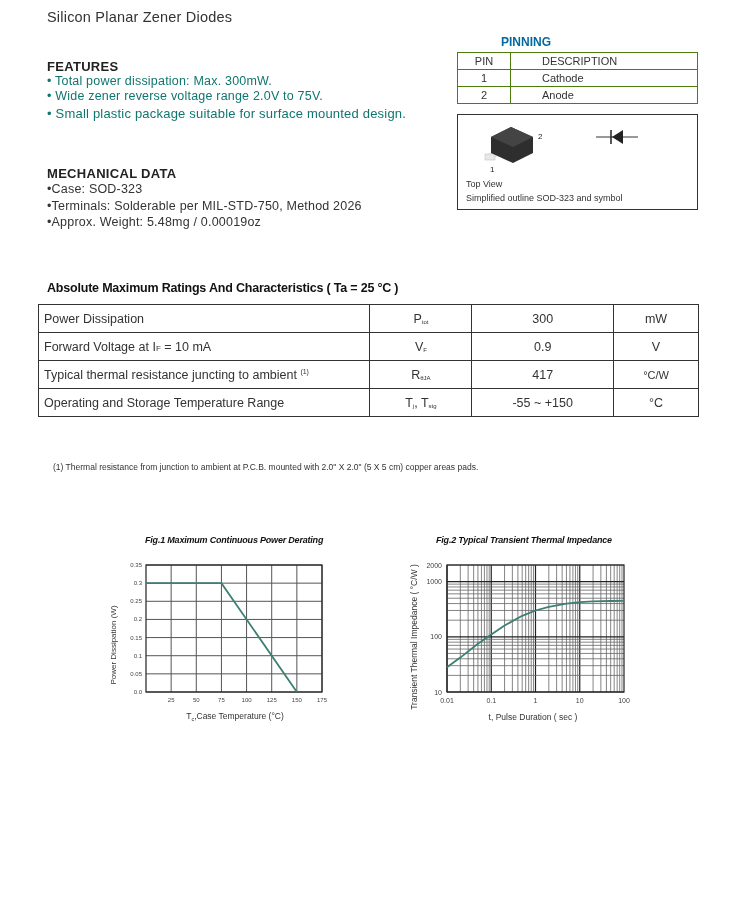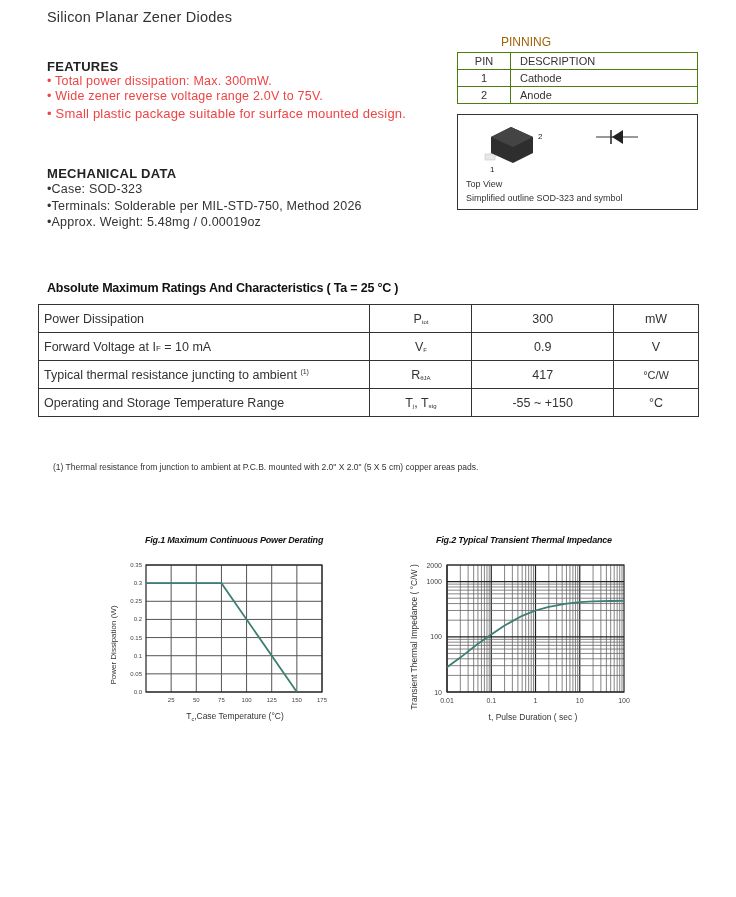--- a/index.html
+++ b/index.html
@@ -3,29 +3,29 @@
 <meta charset="utf-8">
 <style>
   html, body { margin:0; padding:0; background:#ffffff; }
   body { width:736px; height:897px; position:relative; overflow:hidden;
          font-family:"Liberation Sans", sans-serif; color:#222; }
   .abs { position:absolute; }
   .doc-title { left:47px; top:9px; font-size:14.5px; color:#333; letter-spacing:0.2px; }
   .sec-title { font-weight:bold; font-size:13px; color:#222; letter-spacing:0.3px; }
   .feat { left:47px; top:59px; }
   .feat ul, .mech ul { list-style:none; margin:0; padding:0; }
-  .feat li { font-size:12.5px; line-height:15px; color:#ef4444; letter-spacing:0.2px; }
+  .feat li { font-size:12.5px; line-height:15px; color:#0f766e; letter-spacing:0.2px; }
   .feat li:last-child { margin-top:2px; font-size:13px; }
   .mech { left:47px; top:166px; }
   .mech li { font-size:12.5px; line-height:16.5px; color:#333; letter-spacing:0.2px; }
-  .pin-title { left:470px; top:35px; font-weight:normal; font-size:12px; color:#a16207;padding-left:31px; }
+  .pin-title { left:470px; top:35px; font-weight:bold; font-size:12px; color:#0369a1;padding-left:31px; }
   table.pin { position:absolute; left:457px; top:52px; border-collapse:collapse; width:241px; font-size:11px; color:#333; }
   table.pin td { border:1px solid #4d7c0f; height:16px; padding:0; }
   table.pin td.c1 { width:52px; text-align:center; }
-  table.pin td.c2 { padding-left:9px; }
+  table.pin td.c2 { padding-left:31px; }
   .pkg-box { left:457px; top:114px; width:239px; height:94px; border:1px solid #333; }
   .pkg-cap1 { left:8px; top:64px; font-size:9px; color:#333; }
   .pkg-cap2 { left:8px; top:78px; font-size:9px; color:#333; }
   .amr-title { left:47px; top:281px; font-weight:bold; font-size:12.5px; color:#111; letter-spacing:-0.2px; }
   table.amr { position:absolute; left:38px; top:304px; width:661px; border-collapse:collapse; font-size:12.5px; color:#333; }
   table.amr th, table.amr td { border:1.5px solid #333; height:27px; padding:0; }
   table.amr th { font-weight:bold; font-size:13px; color:#111; }
   table.amr td.p { padding-left:5px; }
   table.amr td.s, table.amr td.v, table.amr td.u { text-align:center; }
   sub.tiny { font-size:6px; vertical-align:-1px; }

